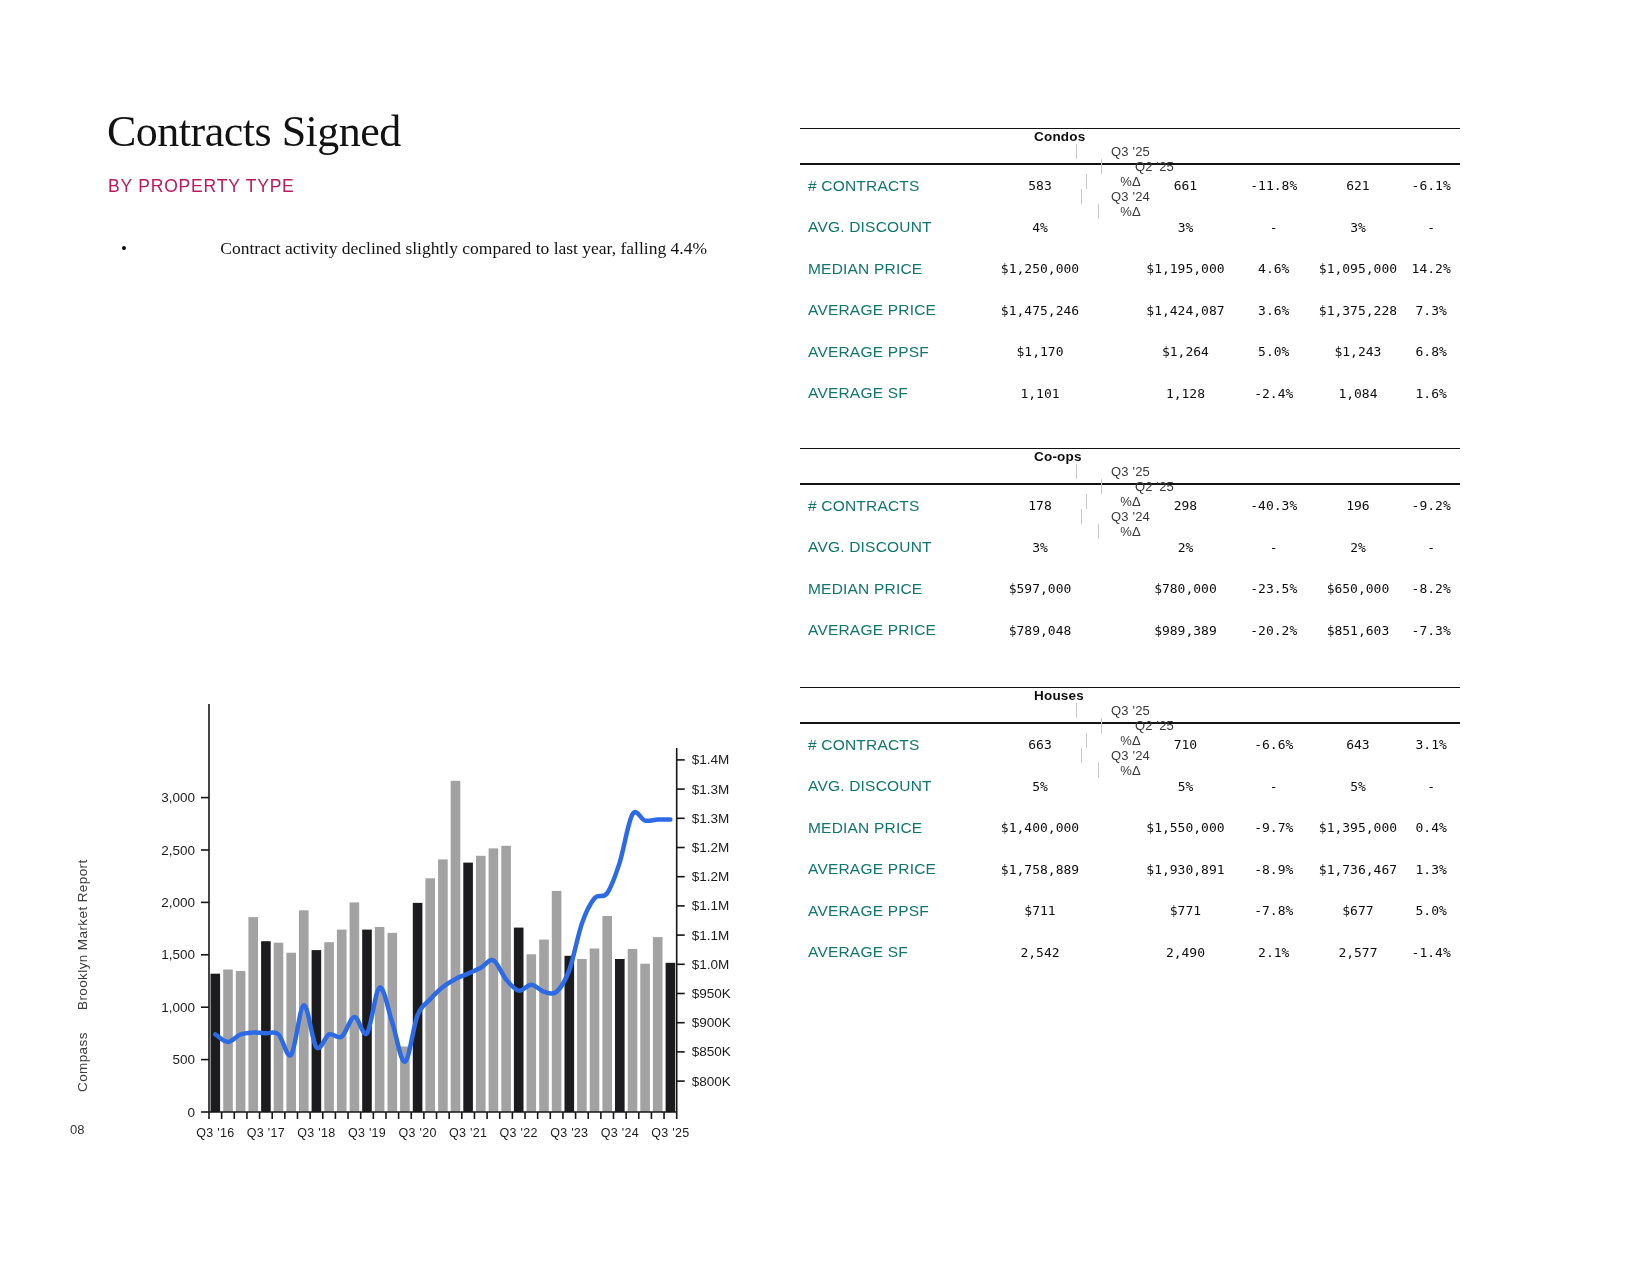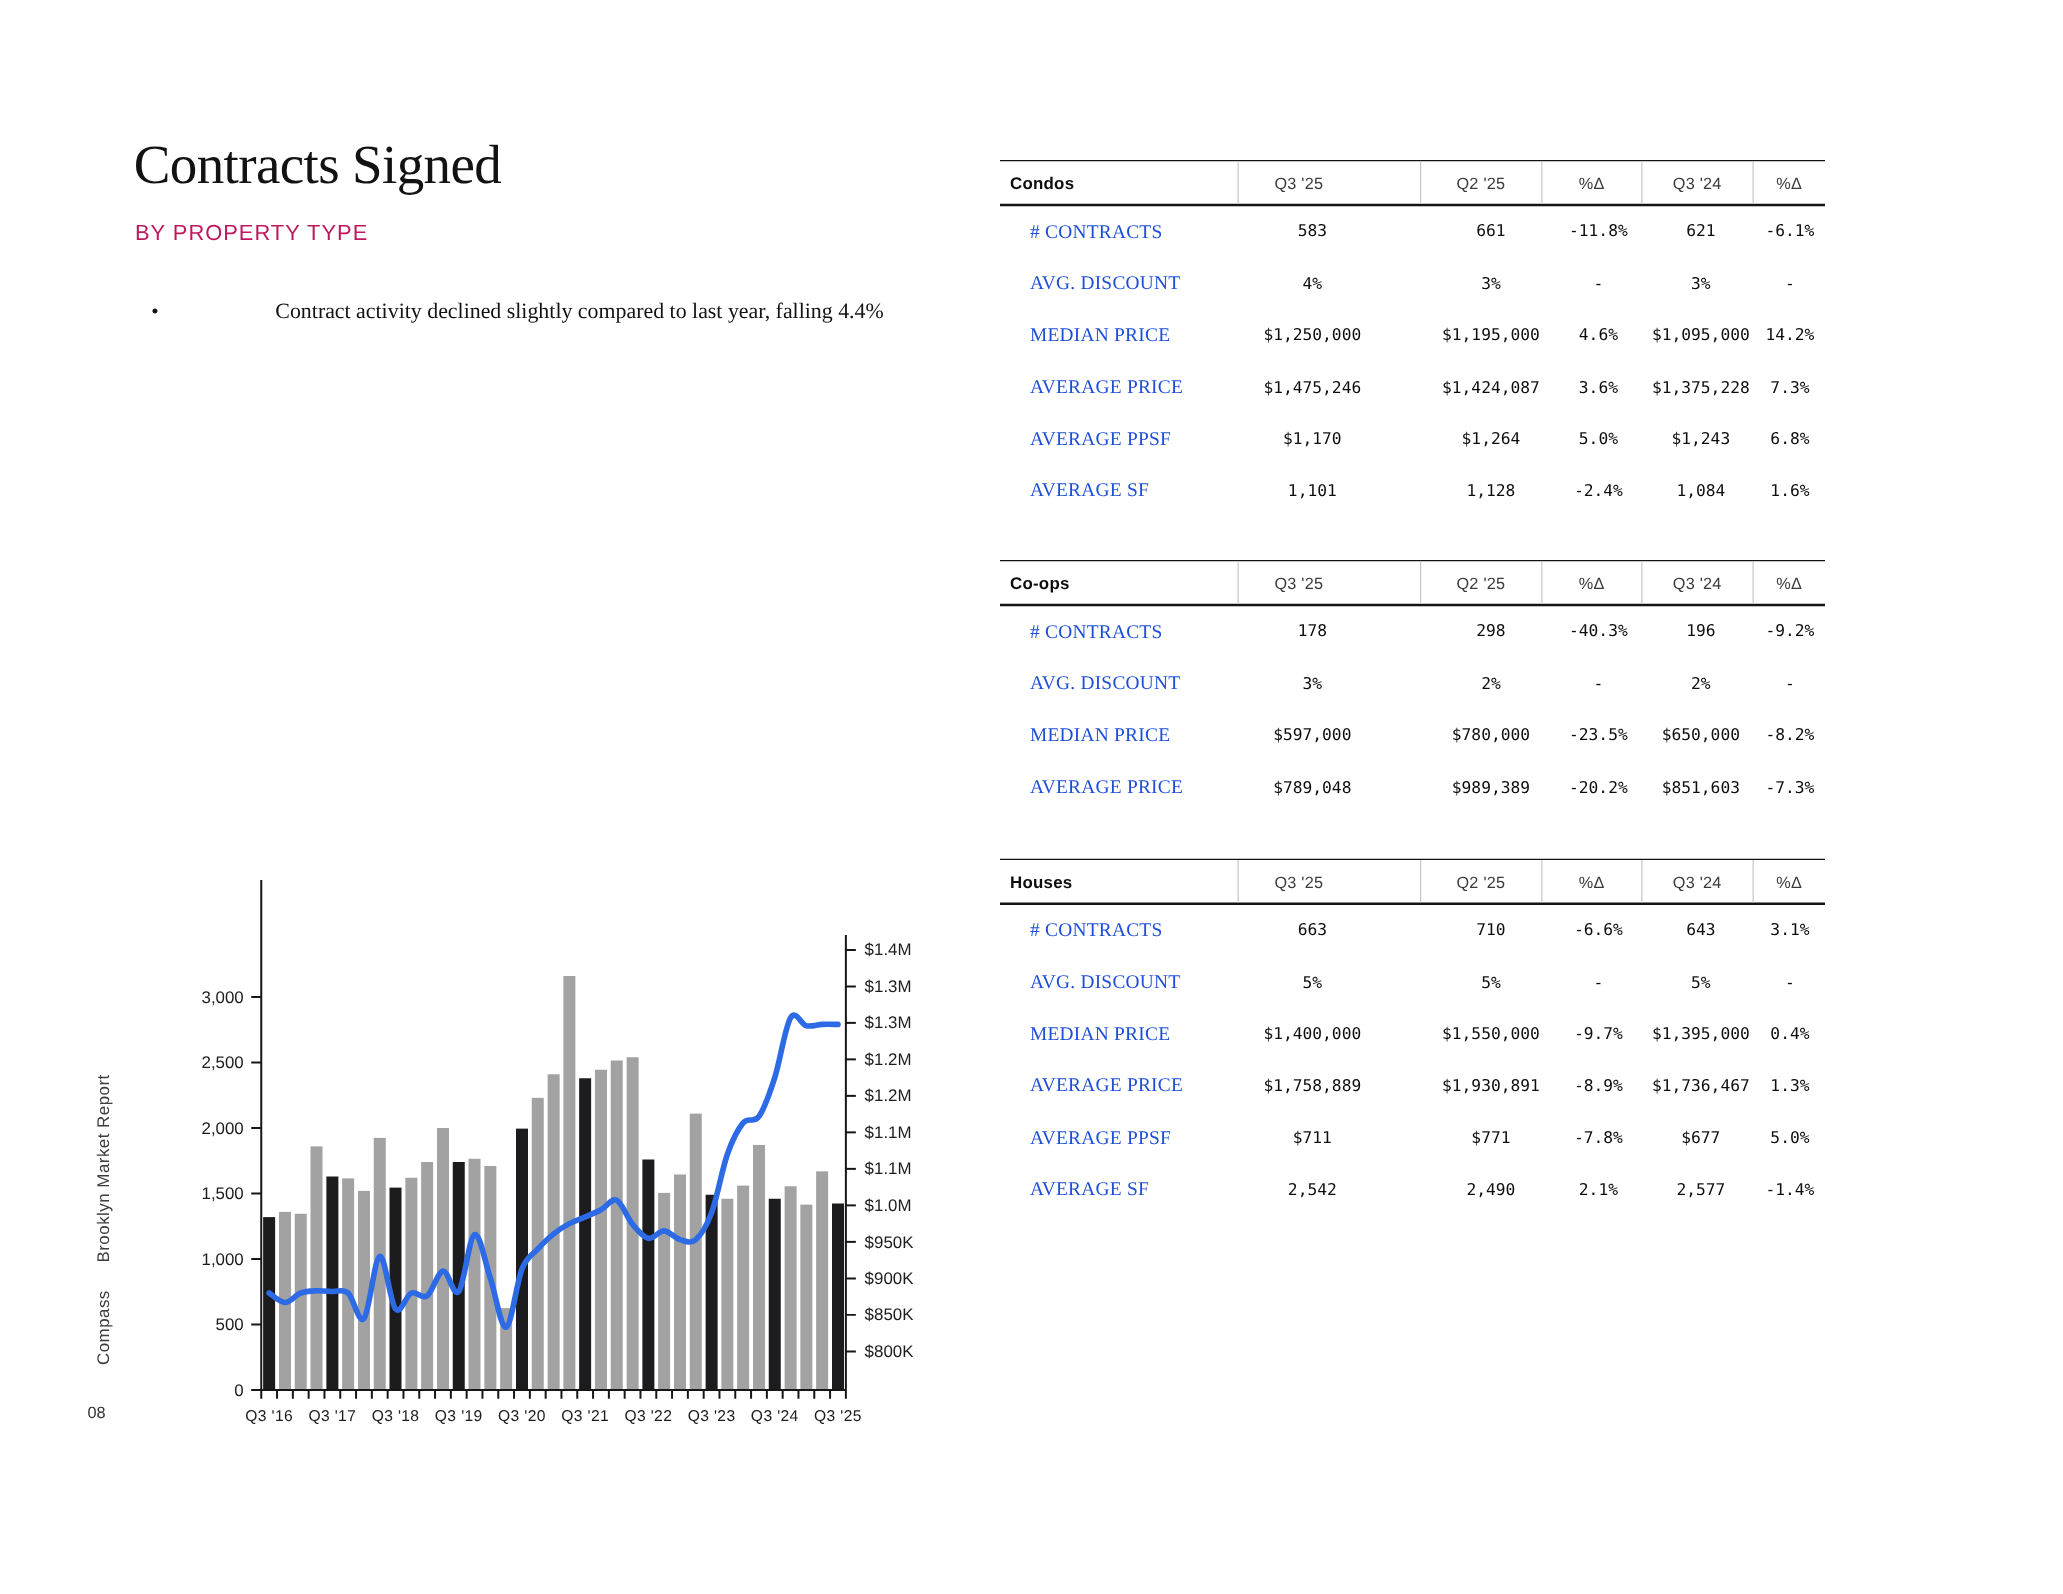--- a/index.html
+++ b/index.html
@@ -29,27 +29,27 @@
   
   .side-text{position:absolute;transform:rotate(-90deg);transform-origin:left top;
              font-size:13.5px;letter-spacing:0.4px;color:#3c3c3c;white-space:nowrap;}
   .side-report{left:75px;top:1010px;}
   .side-brand{left:75px;top:1092px;}
   .page-num{position:absolute;left:70px;top:1122px;font-size:13px;color:#333;}
 
   
   .right-col{position:absolute;left:800px;top:0;width:660px;height:1275px;}
   .mtable{position:absolute;left:0;width:660px;border-top:1.5px solid #131313;}
-  .thead{display:flex;align-items:center;height:34px;border-bottom:2.5px solid #131313;}
+  .thead{display:flex;align-items:center;height:34px;border-bottom:2.5px solid #131313;flex-direction:column;}
   .thead .cell{border-left:1px solid #c9c9c9;height:34px;display:flex;align-items:center;justify-content:center;}
   .tname{font-weight:bold;font-size:13.5px;letter-spacing:0.2px;padding-left:8px;color:#0d0d0d;}
   .colhead{font-size:13px;color:#3a3a3a;letter-spacing:0.2px;}
   .trow{display:flex;align-items:center;height:41.5px;}
-  .rlabel{font-family:Liberation Serif, serif;font-size:15.5px;letter-spacing:0.2px;
-          color:#1d4ed8;padding-left:8px;margin-left:16px;}
+  .rlabel{font-family:Liberation Sans, sans-serif;font-size:15.5px;letter-spacing:0.2px;
+          color:#0f766e;padding-left:8px;}
   .rval{font-family:"DejaVu Sans Mono",monospace;font-size:13px;color:#0d0d0d;
         display:flex;align-items:center;justify-content:center;}
   .c0{width:200px;justify-content:flex-start;}
   .c1{width:107px;} .c2{width:106px;margin-left:48px;} .c3{width:87px;} .c4{width:97px;} .c5{width:63px;}
 </style>
 </head>
 <body>
 
 <div class="page">
 

